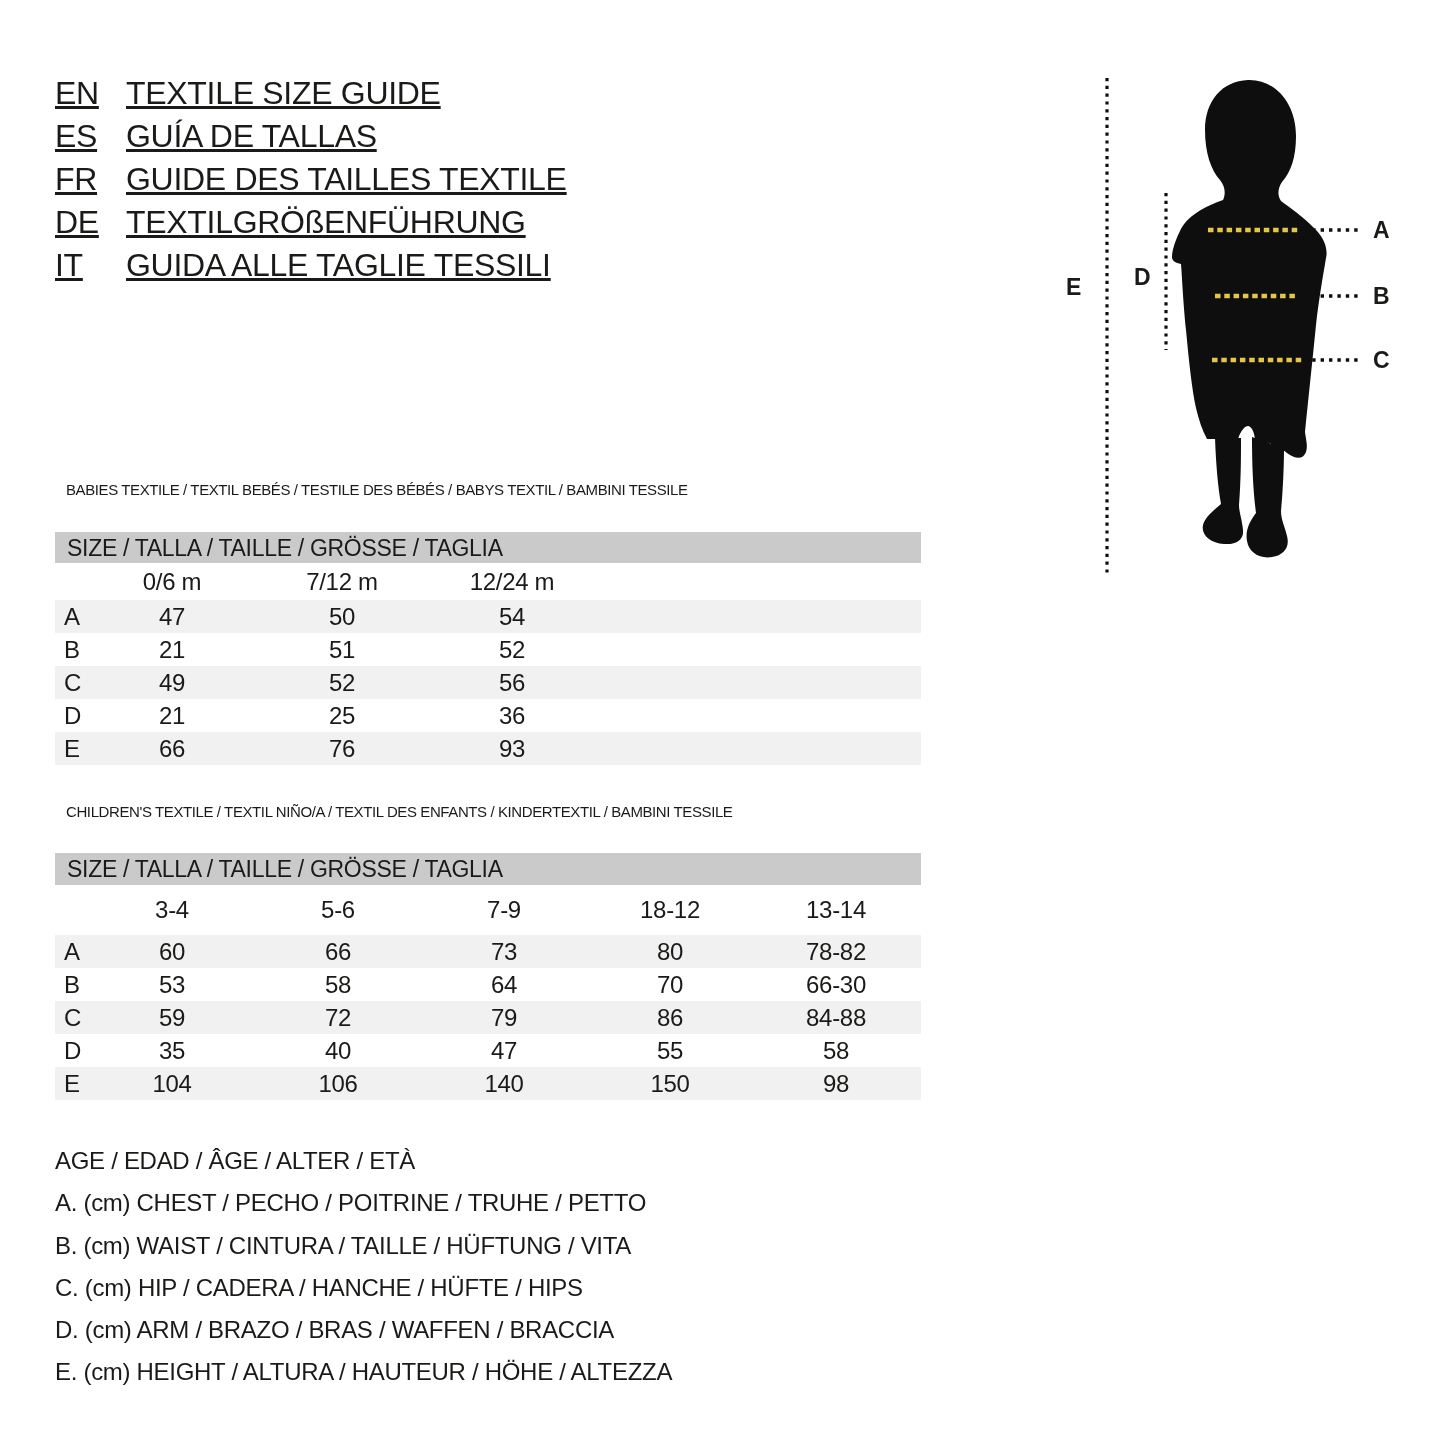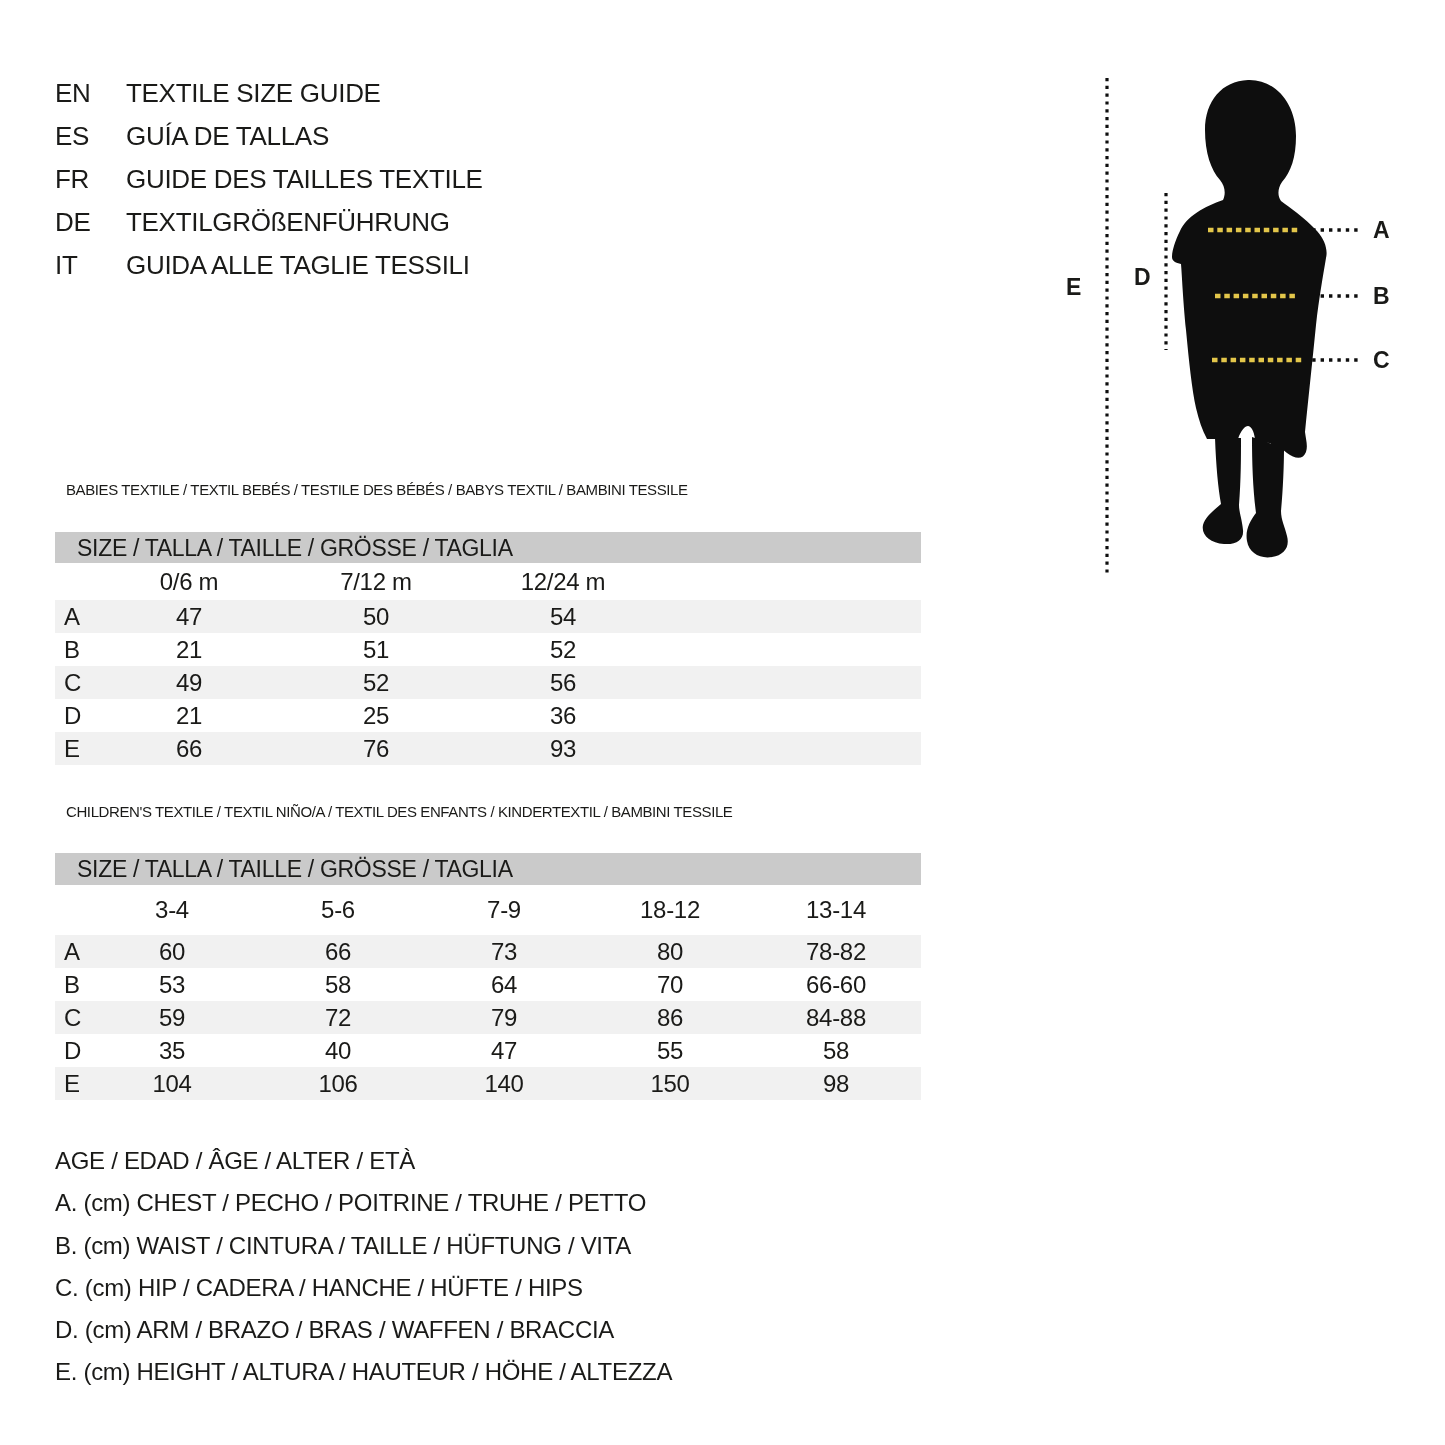--- a/index.html
+++ b/index.html
@@ -11,36 +11,36 @@
   }
   *{box-sizing:border-box;}
   html,body{margin:0;padding:0;background:#ffffff;}
   .page{
     position:relative;width:1445px;height:1445px;background:#ffffff;
     font-family:"Liberation Sans","DejaVu Sans",sans-serif;
     color:var(--text);overflow:hidden;letter-spacing:-0.3px;
   }
   
   .lang-list{position:absolute;left:55px;top:72px;}
-  .lang-row{display:flex;line-height:43px;font-size:26px;white-space:nowrap;}
+  .lang-row{display:flex;line-height:43px;font-size:32px;white-space:nowrap;text-decoration:underline;}
   .lang-code{width:71px;flex:0 0 71px;}
   
   .figure{position:absolute;left:1055px;top:60px;}
   .dotv{stroke:var(--sil);stroke-width:3.2;stroke-dasharray:3.2 4.6;fill:none;}
   .dote{stroke:var(--sil);stroke-width:3.4;stroke-dasharray:3.4 5;fill:none;}
   .meas{stroke:var(--accent);stroke-width:4.6;stroke-dasharray:5.5 3.8;fill:none;}
   .sil{fill:var(--sil);stroke:none;}
   .figlabel{position:absolute;font-size:23px;font-weight:bold;line-height:26px;}
   
   .sec-title{position:absolute;left:66px;font-size:15px;letter-spacing:-0.4px;white-space:nowrap;}
   .table{position:absolute;left:55px;width:866px;}
-  .bar{height:31px;line-height:32px;background:var(--bar);padding-left:22px;font-size:23px;white-space:nowrap;}
+  .bar{height:31px;line-height:32px;background:var(--bar);padding-left:12px;font-size:23px;white-space:nowrap;}
   .children-table .bar{height:32px;line-height:33px;}
   .row{display:grid;align-items:center;font-size:24px;}
-  .b-grid{grid-template-columns:32px 170px 170px 170px 1fr;gap:17px;}
+  .b-grid{grid-template-columns:32px 170px 170px 170px 1fr;}
   .c-grid{grid-template-columns:34px 166px 166px 166px 166px 166px 1fr;}
   .row .cell{text-align:center;}
   .row .label{text-align:left;padding-left:9px;}
   .colhead{height:37px;}
   .children-table .colhead{height:50px;}
   .drow{height:33px;}
   .stripe{background:var(--stripe);}
   
   .legend{position:absolute;left:55px;top:1140px;}
   .legend-line{line-height:42.3px;font-size:24px;white-space:nowrap;}
@@ -195,21 +195,21 @@
       <span class="cell">73</span>
       <span class="cell">80</span>
       <span class="cell">78-82</span>
     </div>
     <div class="row drow c-grid">
       <span class="cell label">B</span>
       <span class="cell">53</span>
       <span class="cell">58</span>
       <span class="cell">64</span>
       <span class="cell">70</span>
-      <span class="cell">66-60</span>
+      <span class="cell">66-30</span>
     </div>
     <div class="row drow c-grid stripe">
       <span class="cell label">C</span>
       <span class="cell">59</span>
       <span class="cell">72</span>
       <span class="cell">79</span>
       <span class="cell">86</span>
       <span class="cell">84-88</span>
     </div>
     <div class="row drow c-grid">

